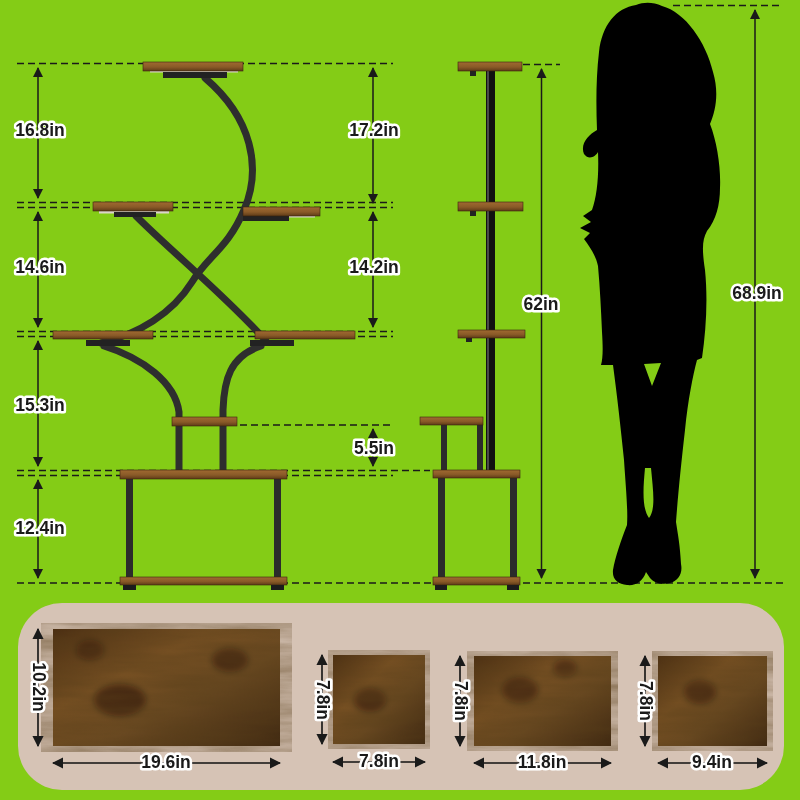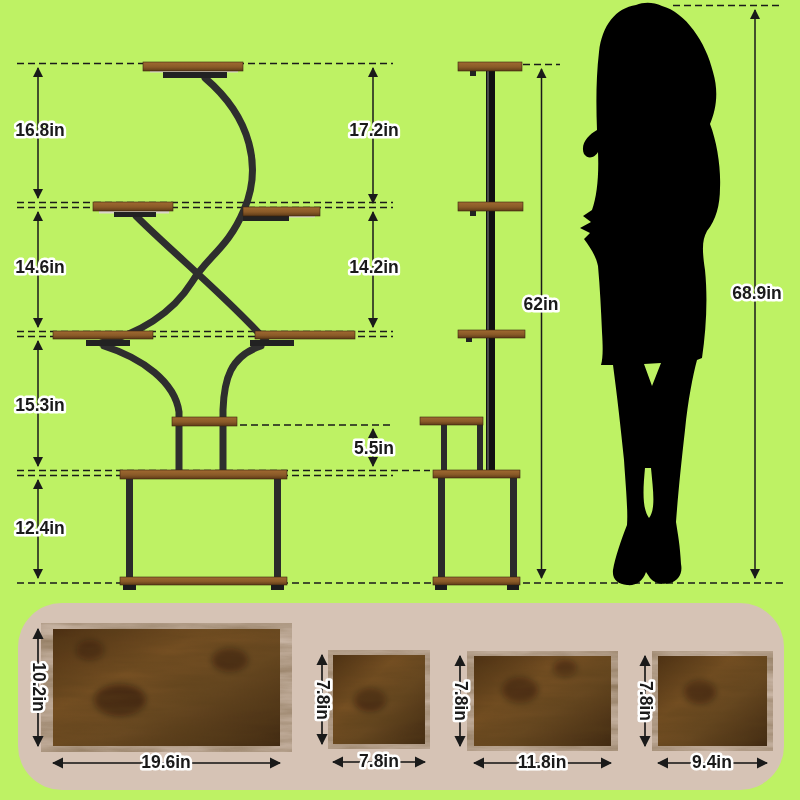--- a/index.html
+++ b/index.html
@@ -1,16 +1,16 @@
 <!DOCTYPE html>
 <html><head>
 <meta charset="utf-8">
 <style>
   html,body{margin:0;padding:0;background:#fff;}
-  .canvas{position:relative;width:800px;height:800px;background:#bef264;overflow:hidden;
+  .canvas{position:relative;width:800px;height:800px;background:#84cc16;overflow:hidden;
           font-family:"Liberation Sans",sans-serif;}
   svg text{font-family:"Liberation Sans","DejaVu Sans",sans-serif;}
   .dim-label{font-size:17.5px;font-weight:bold;fill:#1a1a1a;paint-order:stroke;stroke:#ffffff;stroke-width:5px;stroke-linejoin:round;}
   .dash{stroke:#1a1a1a;stroke-width:1.7;stroke-dasharray:7 4;fill:none;}
   .dimline{stroke:#1a1a1a;stroke-width:1.5;fill:none;}
   .dimline2{stroke:#111;stroke-width:1.6;fill:none;}
   .tube{stroke:#2e2e2e;stroke-width:7;fill:none;stroke-linecap:round;}
 </style>
 </head>
 <body>

